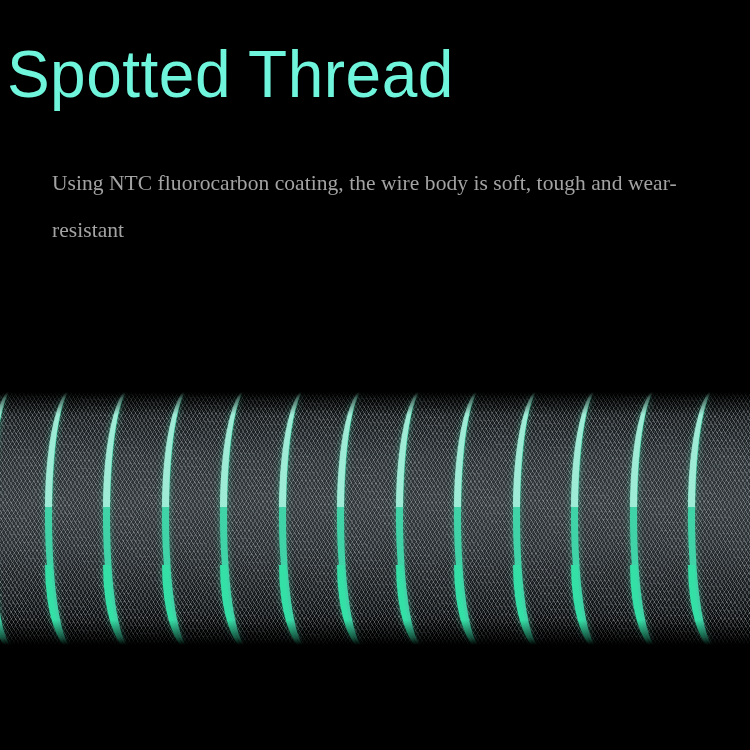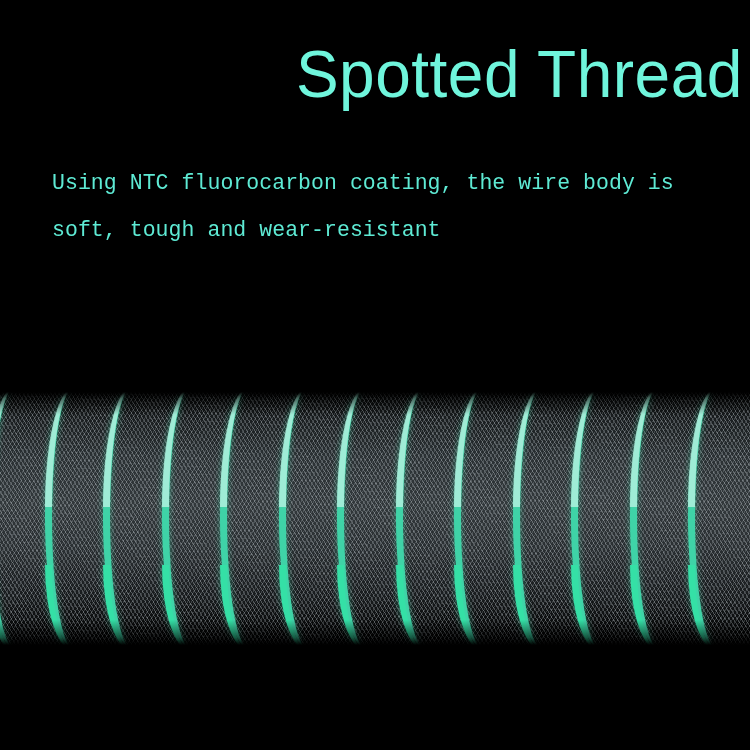--- a/index.html
+++ b/index.html
@@ -18,21 +18,21 @@
     background:#000000;
     font-family:"Liberation Sans", sans-serif;
   }
 
   
   #title-block {
     position:absolute;
     top:40px;
     left:0;
     width:750px;
-    text-align:right;
+    text-align:left;
   }
   #product-title {
     display:inline-block;
     font-family:"Liberation Sans", sans-serif;
     font-size:66px;
     line-height:68px;
     font-weight:400;
     letter-spacing:0.5px;
     color:#6FF5DC;
     transform:scaleX(0.97);
@@ -41,22 +41,22 @@
   }
 
   
   #description-block {
     position:absolute;
     top:160px;
     left:0;
     width:750px;
   }
   .desc-paragraph {
-    color:#5eead4;
-    font-family:Liberation Mono, monospace;
+    color:#a3a3a3;
+    font-family:Liberation Serif, serif;
     font-size:21.5px;
     line-height:47px;
     font-weight:400;
     letter-spacing:0.05px;
     white-space:pre-wrap;
   }
   #desc-p1 {
     padding-left:52px;
     padding-right:40px;
     width:750px;

